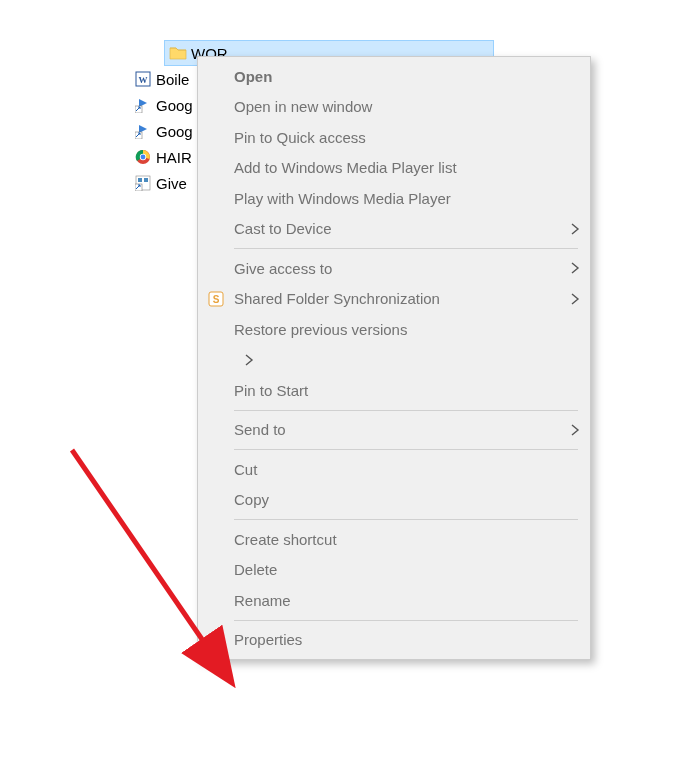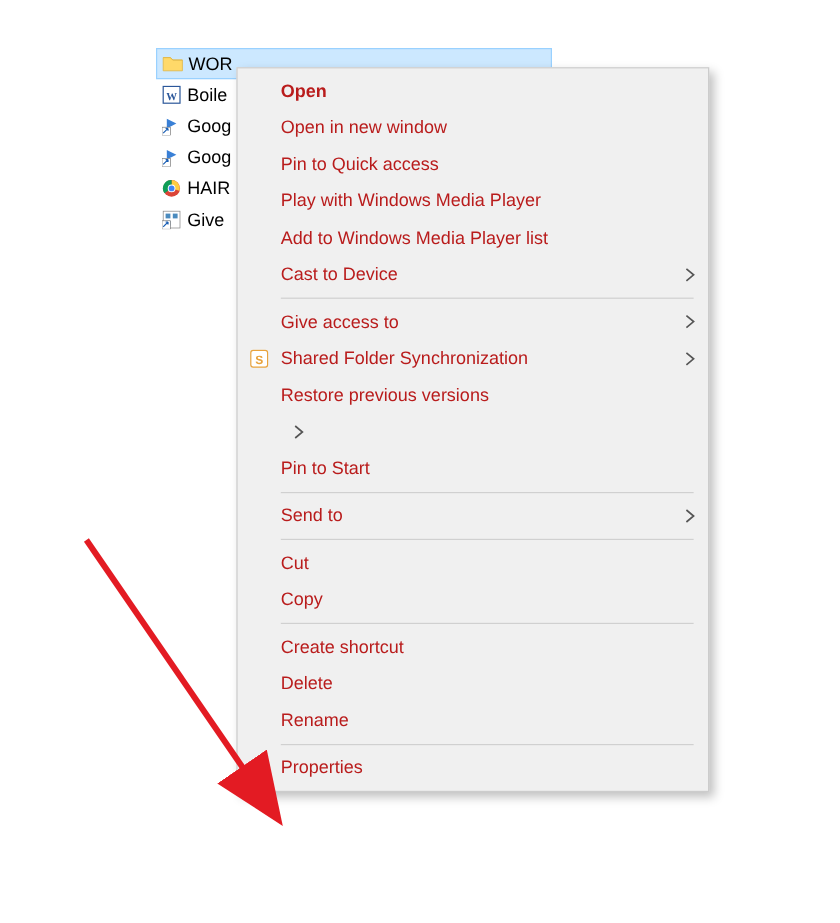--- a/index.html
+++ b/index.html
@@ -22,20 +22,21 @@
       display: flex;
       align-items: center;
       gap: 4px;
       padding: 2px 4px;
       height: 26px;
       white-space: nowrap;
     }
     .file-item.selected {
       background: #cce8ff;
       border: 1px solid #99d1ff;
+      margin-left: 34px;
     }
     .file-icon {
       width: 18px;
       height: 18px;
       flex-shrink: 0;
       display: inline-flex;
       align-items: center;
       justify-content: center;
     }
     .context-menu {
@@ -56,21 +57,21 @@
       cursor: default;
       position: relative;
     }
     .menu-icon-col {
       width: 36px;
       display: inline-flex;
       align-items: center;
       justify-content: center;
       flex-shrink: 0;
     }
-    .menu-label { flex: 1; color: #b91c1c; }
+    .menu-label { flex: 1; color: #737373; }
     .menu-label.bold { font-weight: 700; }
     .menu-arrow-col {
       width: 30px;
       display: inline-flex;
       align-items: center;
       justify-content: center;
       color: #555;
     }
     .separator {
       height: 1px;
@@ -173,26 +174,26 @@
       <span class="menu-label">Open in new window</span>
       <span class="menu-arrow-col"></span>
     </div>
     <div class="menu-item">
       <span class="menu-icon-col"></span>
       <span class="menu-label">Pin to Quick access</span>
       <span class="menu-arrow-col"></span>
     </div>
     <div class="menu-item">
       <span class="menu-icon-col"></span>
+      <span class="menu-label">Add to Windows Media Player list</span>
+      <span class="menu-arrow-col"></span>
+    </div>
+    <div class="menu-item">
+      <span class="menu-icon-col"></span>
       <span class="menu-label">Play with Windows Media Player</span>
-      <span class="menu-arrow-col"></span>
-    </div>
-    <div class="menu-item">
-      <span class="menu-icon-col"></span>
-      <span class="menu-label">Add to Windows Media Player list</span>
       <span class="menu-arrow-col"></span>
     </div>
     <div class="menu-item">
       <span class="menu-icon-col"></span>
       <span class="menu-label">Cast to Device</span>
       <span class="menu-arrow-col">
         <svg width="10" height="14" viewBox="0 0 10 14">
           <path d="M2 2 L8 7 L2 12" stroke="#555" stroke-width="1.4" fill="none"></path>
         </svg>
       </span>

